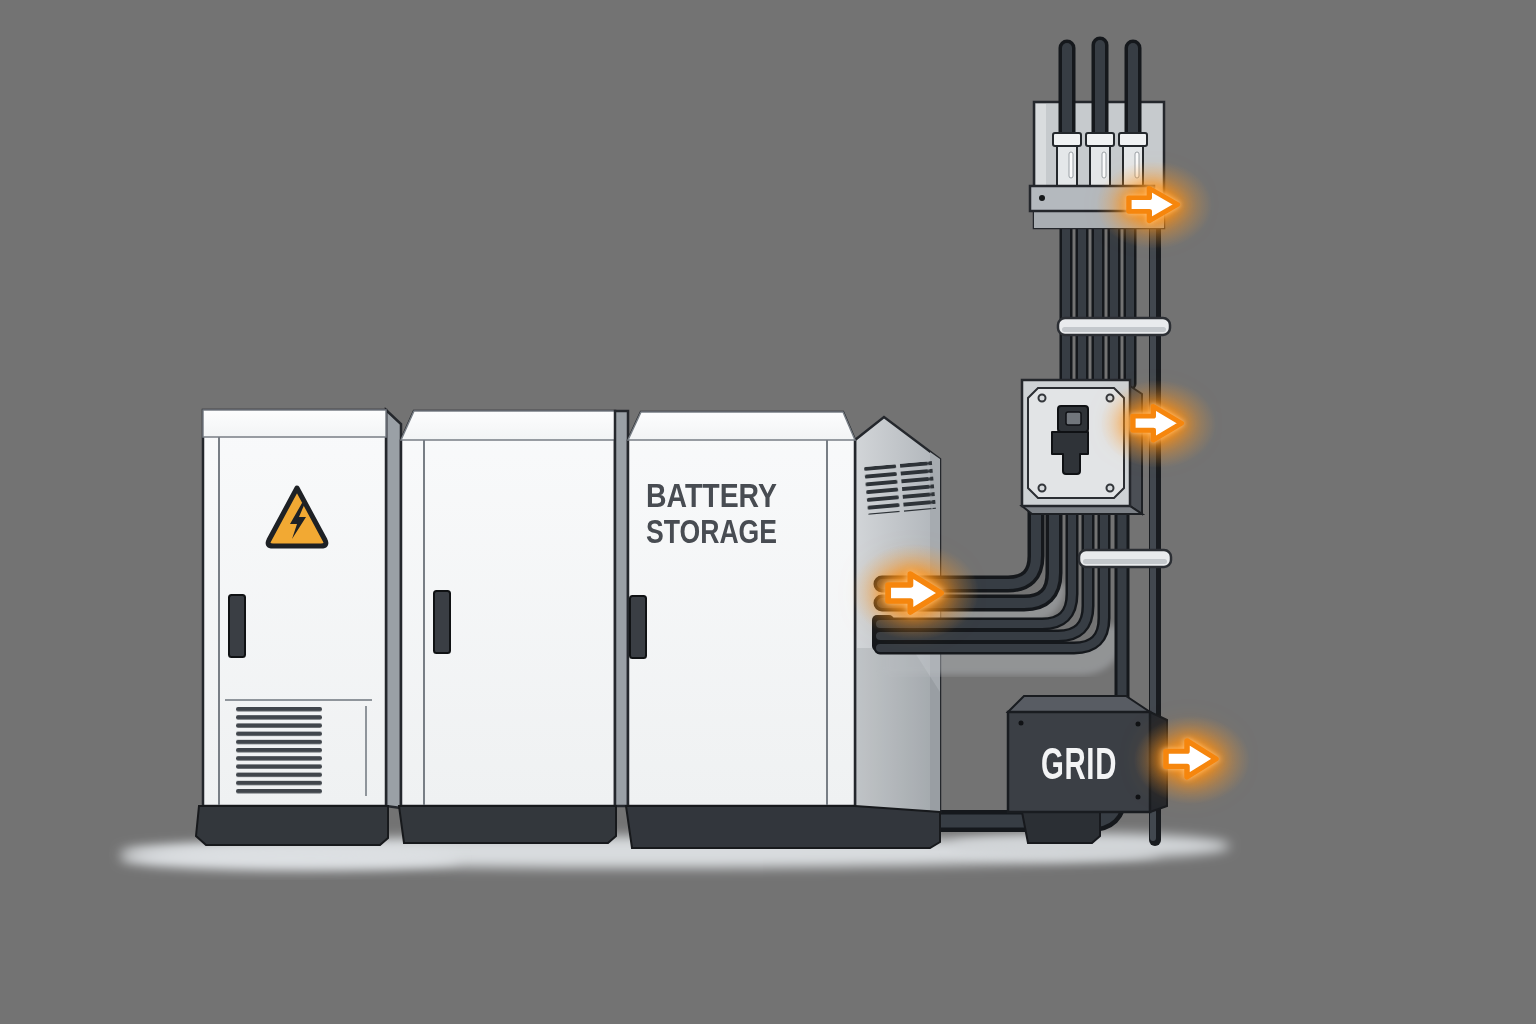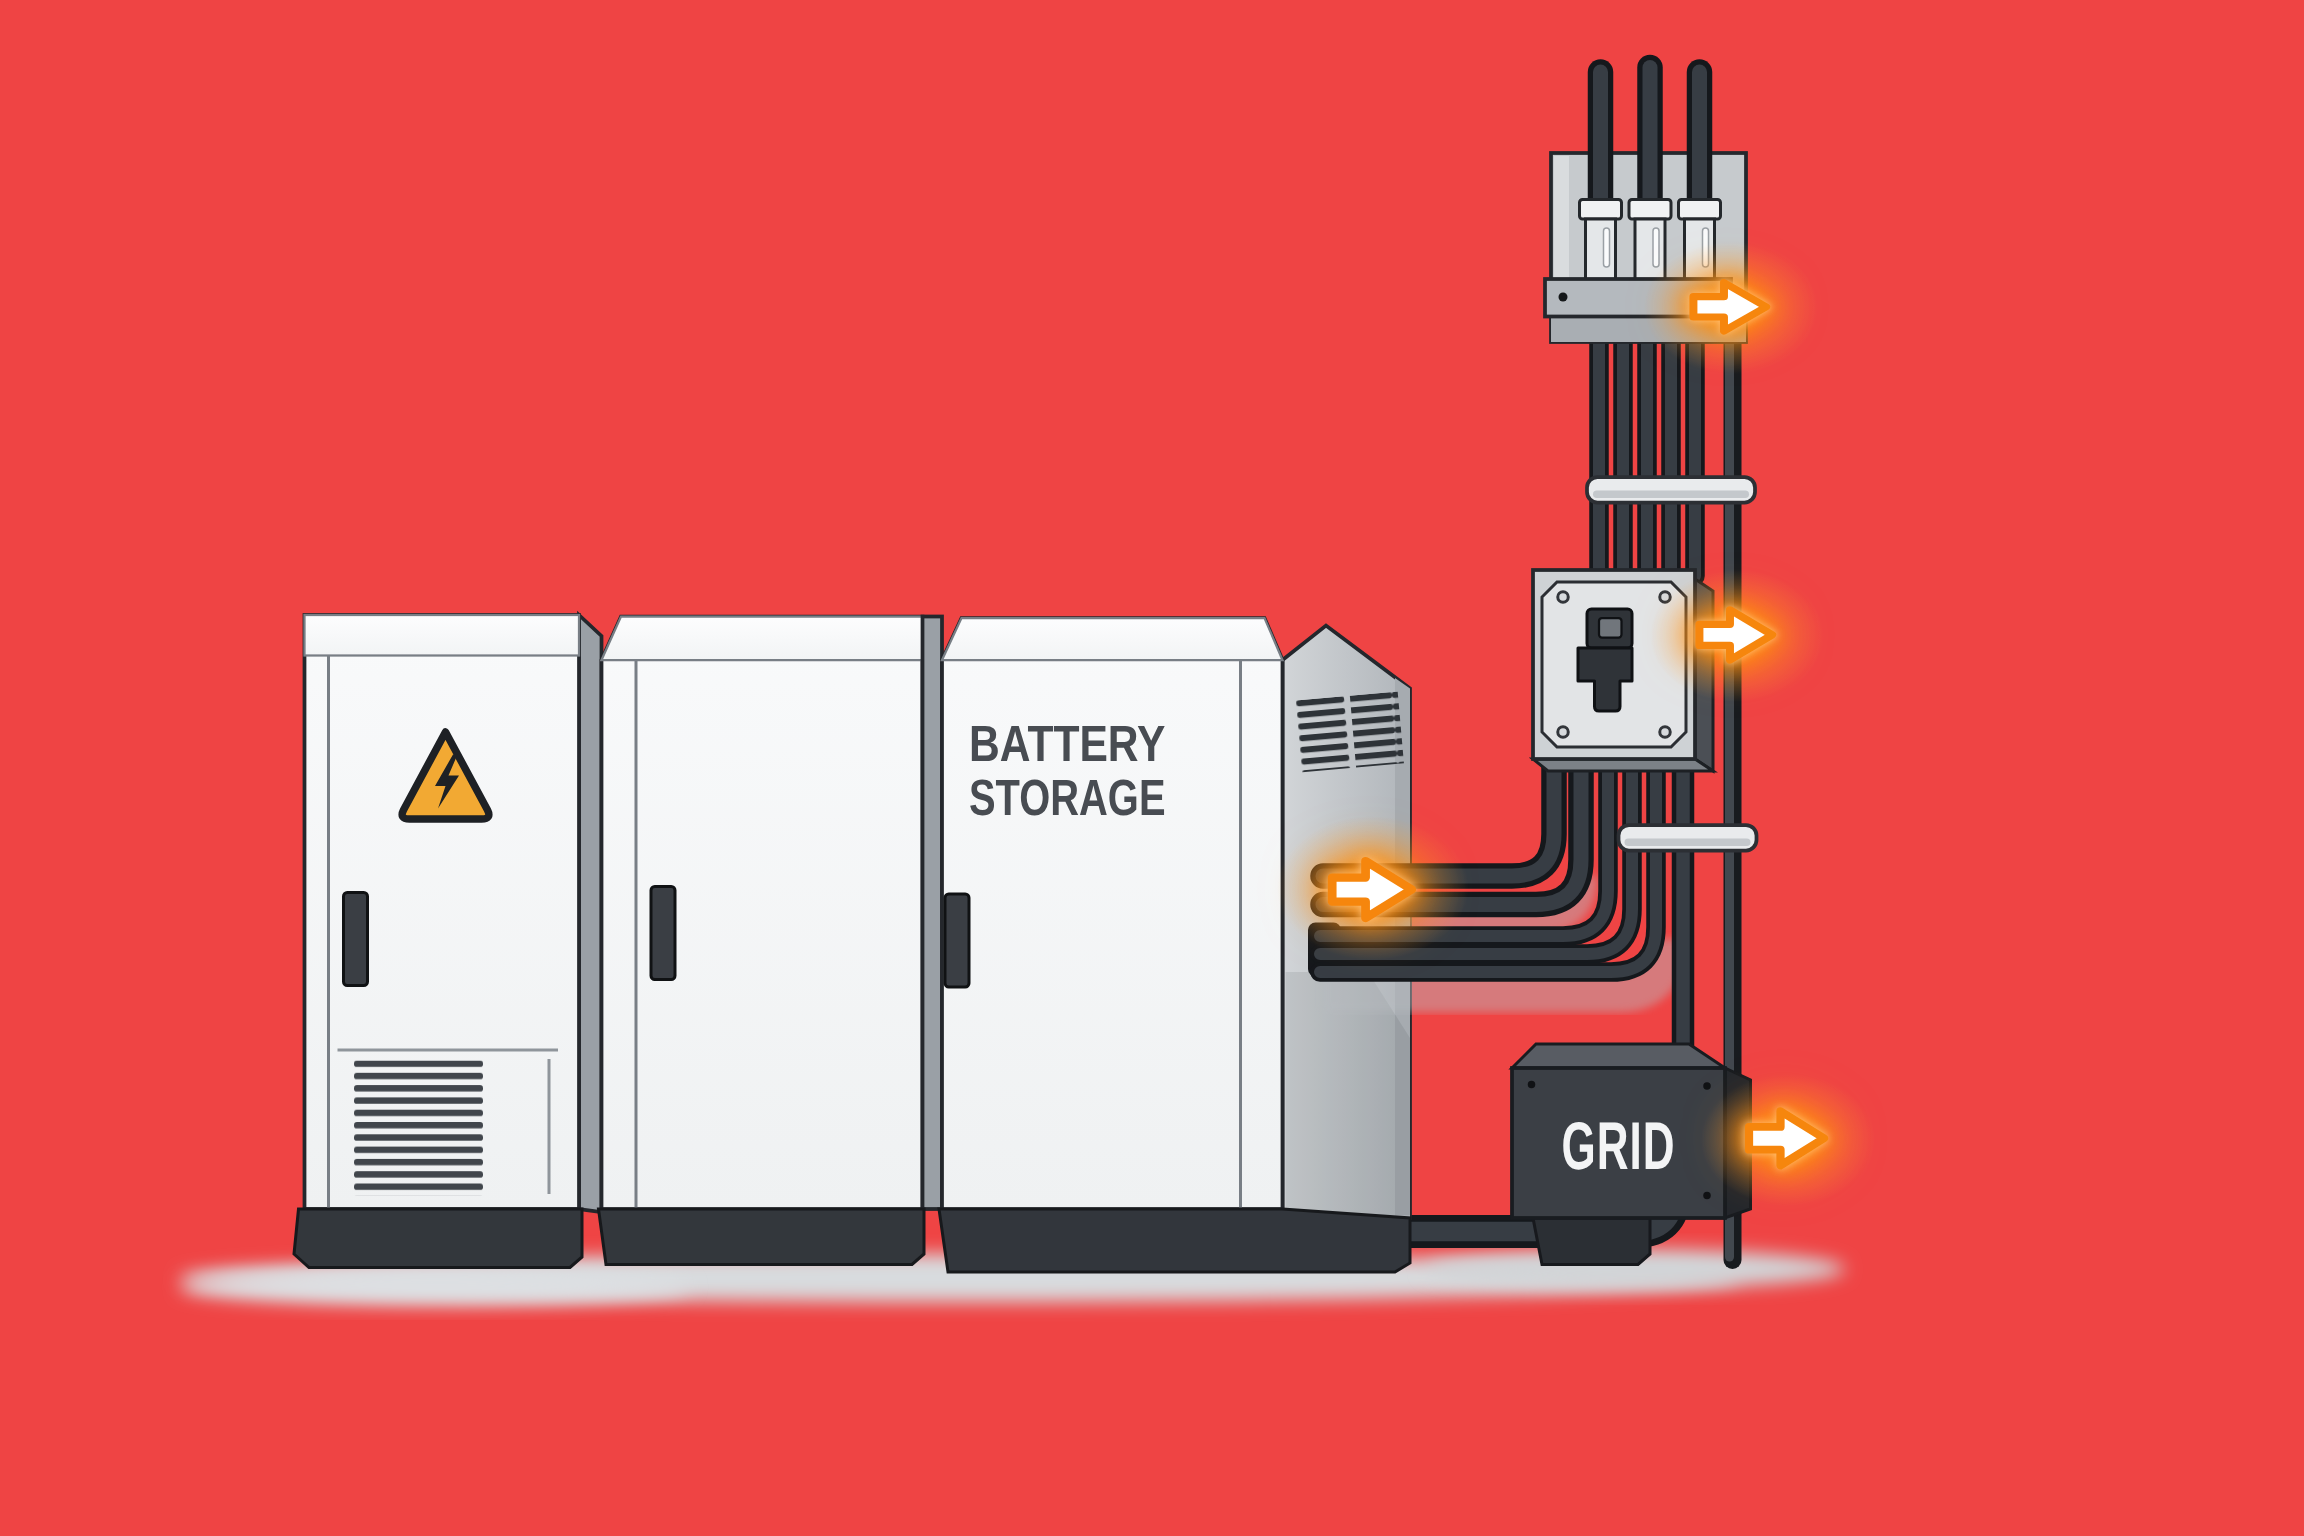--- a/index.html
+++ b/index.html
@@ -1,16 +1,16 @@
 <!DOCTYPE html>
 <html><head>
 <meta charset="utf-8">
 <style>
   html,body{margin:0;padding:0;background:#ffffff;width:1536px;height:1024px;overflow:hidden;}
-  .stage{position:relative;width:1536px;height:1024px;background:#ef4444;font-family:"Liberation Sans",sans-serif;}
+  .stage{position:relative;width:1536px;height:1024px;background:#737373;font-family:"Liberation Sans",sans-serif;}
   svg{display:block;}
   text{font-family:"Liberation Sans","DejaVu Sans",sans-serif;font-weight:bold;}
   .flow-arrow{filter:drop-shadow(0 0 3px #ffc27a) drop-shadow(0 0 8px #ff9517) drop-shadow(0 0 16px rgba(255,130,0,.75));}
   .cable-outer{fill:none;stroke:#15181c;stroke-linecap:round;stroke-linejoin:round;}
   .cable-inner{fill:none;stroke:#373d44;stroke-linecap:round;stroke-linejoin:round;}
   .pole-outer{fill:none;stroke:#181b1f;stroke-linecap:round;}
   .pole-inner{fill:none;stroke:#42484f;stroke-linecap:round;}
   .outline{stroke:#24272c;stroke-width:2.5;}
 </style>
 </head>

